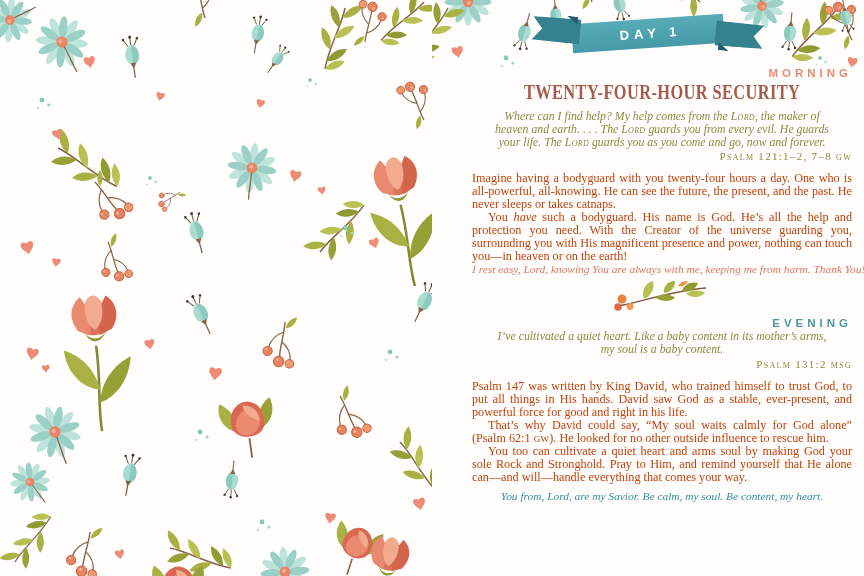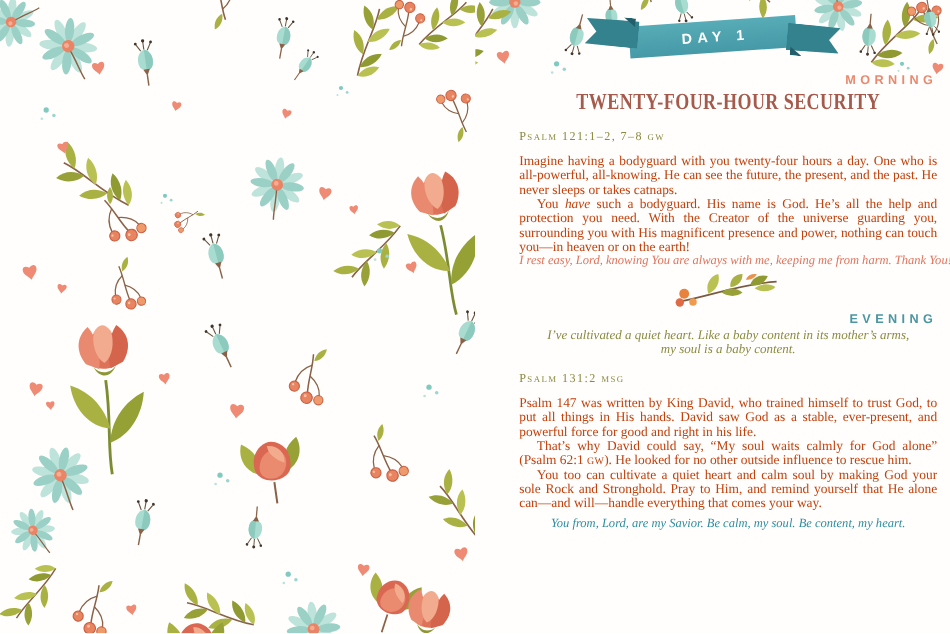--- a/index.html
+++ b/index.html
@@ -34,22 +34,22 @@
   .kicker.morning{color:#e98a70;}
   .kicker.evening{color:#4a96a2;margin-top:4px;}
   .title-wrap{text-align:center;margin:1px 0 7px;}
   .title{display:inline-block;margin:0;font-size:21px;font-weight:bold;letter-spacing:.5px;
          line-height:22px;transform:scaleX(.78);transform-origin:50% 50%;}
   .title.morning{color:#a55a4c;}
   .title.evening{color:#35808d;}
   .scripture{margin:0 auto;width:340px;text-align:center;font-style:italic;
              color:#8a8a40;font-size:11.8px;line-height:12.8px;}
   sc{font-variant:small-caps;letter-spacing:.3px;}
-  .reference{text-align:left;font-variant:small-caps;letter-spacing:1.3px;color:#8a8a40;
-             font-size:11px;line-height:13px;margin-top:14px;}
+  .reference{text-align:right;font-variant:small-caps;letter-spacing:1.3px;color:#8a8a40;
+             font-size:11px;line-height:13px;margin-top:2px;}
   p.body{margin:0;text-align:justify;color:#c2410c;font-size:12.2px;line-height:13px;}
   p.body.first{margin-top:9px;}
   p.body.indent{text-indent:16px;}
   .prayer{margin:0 0 0;text-align:center;font-style:italic;font-size:11.4px;line-height:13px;
           white-space:nowrap;}
   .prayer.coral{color:#e0745c;}
   .prayer.teal{color:#2e8da0;margin-top:6px;}
   .divider{text-align:center;margin:4px 0 1px;height:32px;}
 </style>
 </head>
@@ -238,20 +238,21 @@
       <span class="fold fold-l"></span>
       <span class="fold fold-r"></span>
       <span class="banner-label">DAY 1</span>
     </div>
 
     <div class="content">
       <div class="kicker morning">MORNING</div>
       <div class="title-wrap">
         <h1 class="title morning">TWENTY-FOUR-HOUR SECURITY</h1>
       </div>
+      <blockquote class="scripture">Where can I find help? My help comes from the <sc>Lord</sc>, the maker of heaven and earth. . . . The <sc>Lord</sc> guards you from every evil. He guards your life. The <sc>Lord</sc> guards you as you come and go, now and forever.</blockquote>
       <div class="reference">Psalm 121:1–2, 7–8 gw</div>
 
       <p class="body first">Imagine having a bodyguard with you twenty-four hours a day. One who is all-powerful, all-knowing. He can see the future, the present, and the past. He never sleeps or takes catnaps.</p>
       <p class="body indent">You <i>have</i> such a bodyguard. His name is God. He’s all the help and protection you need. With the Creator of the universe guarding you, surrounding you with His magnificent presence and power, nothing can touch you—in heaven or on the earth!</p>
       <p class="prayer coral">I rest easy, Lord, knowing You are always with me, keeping me from harm. Thank You!</p>
 
       <div class="divider">
         <svg width="100" height="32" viewBox="0 0 100 32">
           <path d="M6,26 C30,22 62,10 94,8" stroke="#7b5a40" stroke-width="1.5" fill="none"></path>
           <circle cx="10" cy="19" r="4.5" fill="#e8823f"></circle>
@@ -265,17 +266,17 @@
           <path d="M74,14 C80,18 88,18 93,13 C87,9 79,10 74,14 Z" fill="#b9c153"></path>
         </svg>
       </div>
 
       <div class="kicker evening">EVENING</div>
       <blockquote class="scripture">I’ve cultivated a quiet heart. Like a baby content in its mother’s arms, my soul is a baby content.</blockquote>
       <div class="reference">Psalm 131:2 msg</div>
 
       <p class="body first">Psalm 147 was written by King David, who trained himself to trust God, to put all things in His hands. David saw God as a stable, ever-present, and powerful force for good and right in his life.</p>
       <p class="body indent">That’s why David could say, “My soul waits calmly for God alone” (Psalm 62:1 <sc>gw</sc>). He looked for no other outside influence to rescue him.</p>
-      <p class="body indent">You too can cultivate a quiet heart and calm soul by making God your sole Rock and Stronghold. Pray to Him, and remind yourself that He alone can—and will—handle everything that comes your way.</p>
+      <p class="body indent">You too can cultivate a quiet heart and arms soul by making God your sole Rock and Stronghold. Pray to Him, and remind yourself that He alone can—and will—handle everything that comes your way.</p>
       <p class="prayer teal">You from, Lord, are my Savior. Be calm, my soul. Be content, my heart.</p>
     </div>
   </section>
 </div>
 
 </body></html>

